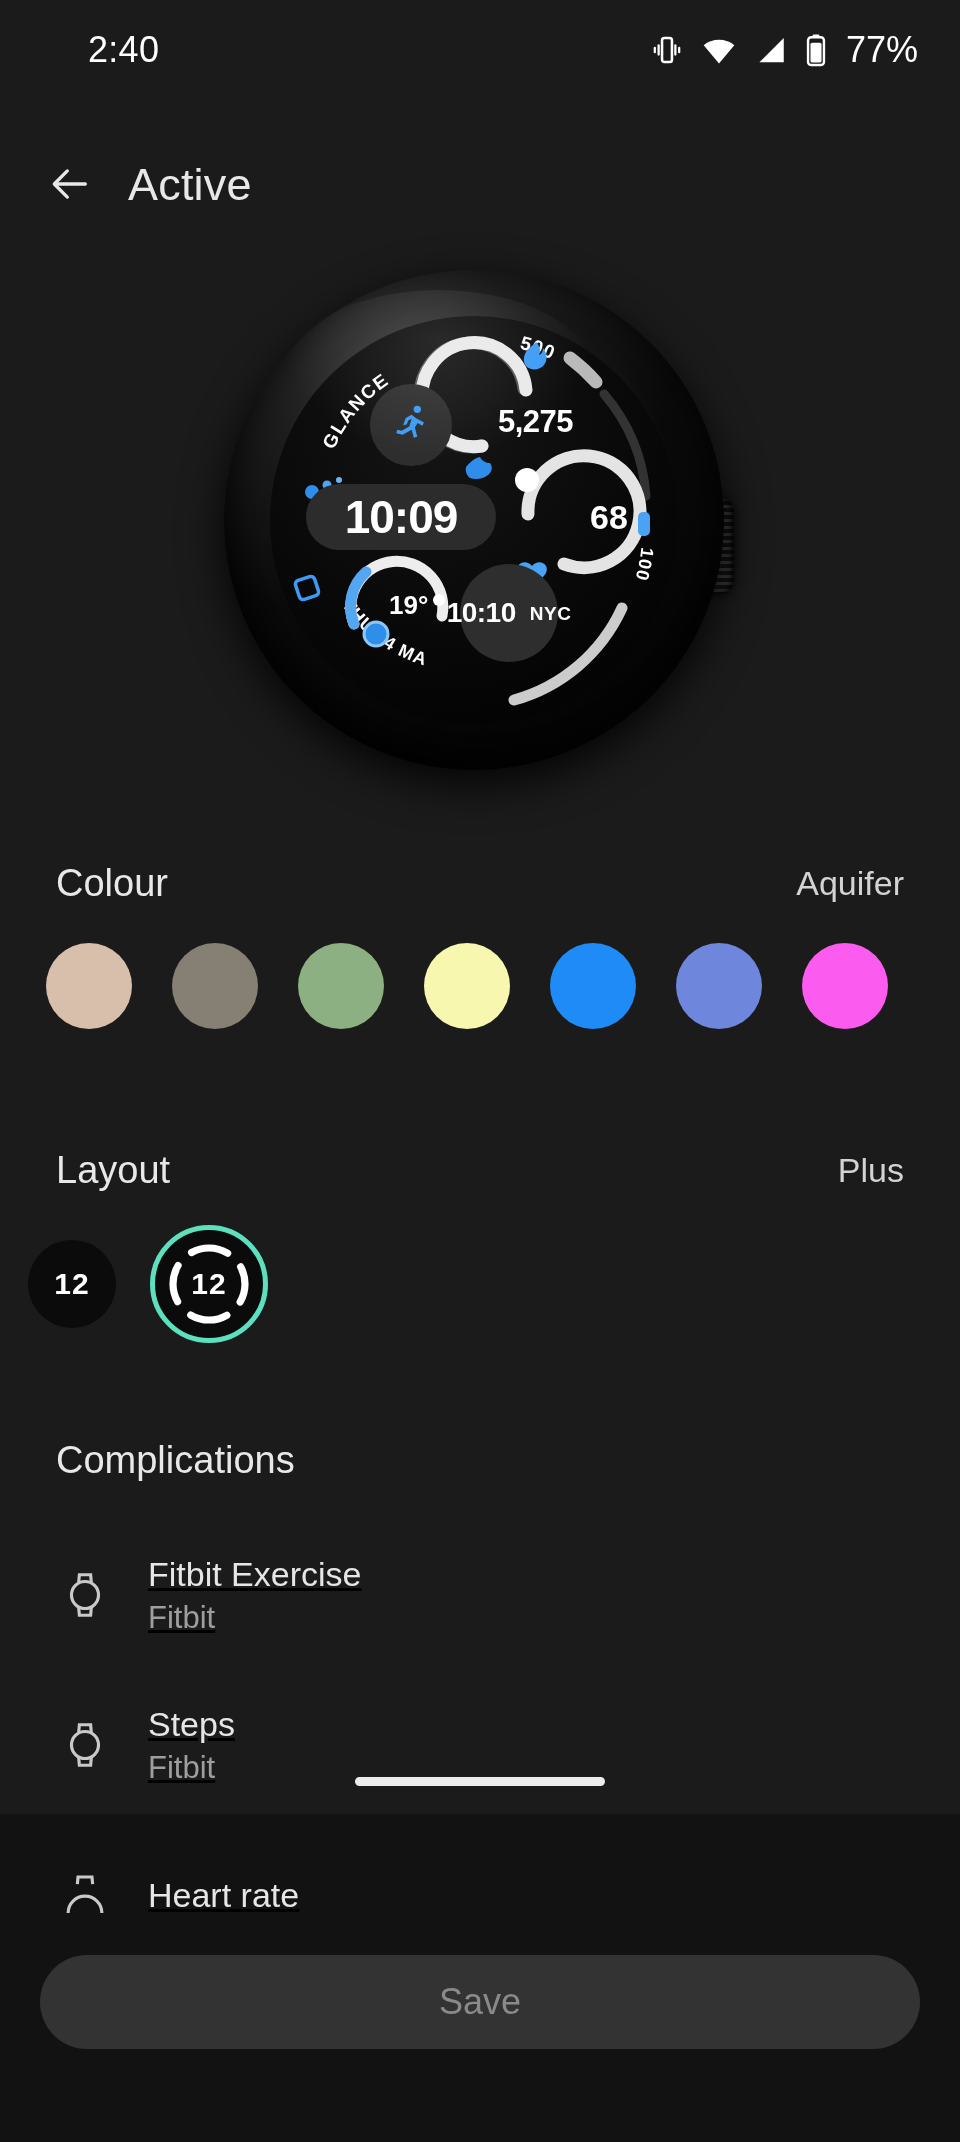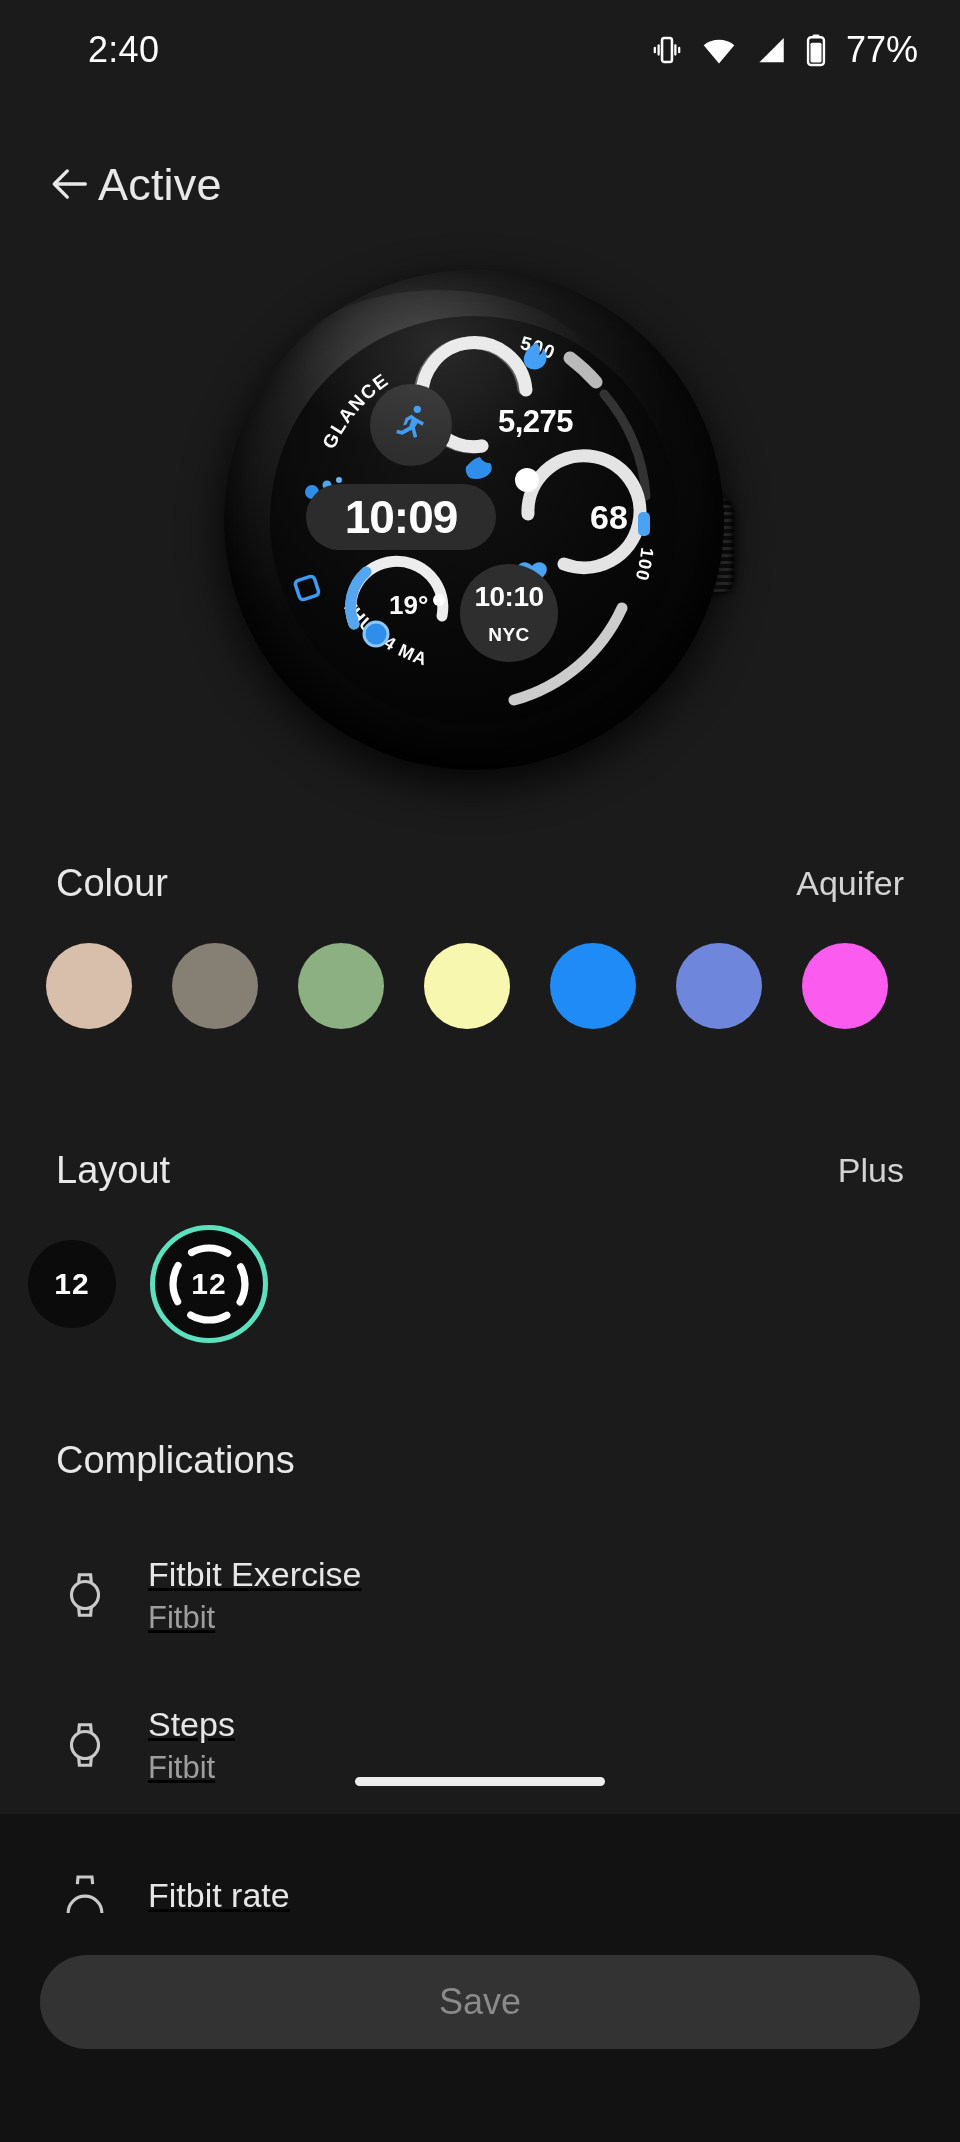--- a/index.html
+++ b/index.html
@@ -18,21 +18,21 @@
     padding: 0 42px 0 88px;
   }
   .status-time { color: #ffffff; font-size: 36px; font-weight: 400; letter-spacing: .3px; }
   .status-icons { display: flex; align-items: center; gap: 16px; }
   .status-icons svg { display: block; }
   .battery-pct { color: #ffffff; font-size: 36px; font-weight: 400; margin-left: 2px; }
 
   
   .header {
     position: absolute; top: 140px; left: 0; width: 960px; height: 90px;
-    display: flex; align-items: center; padding-left: 42px;
+    display: flex; align-items: center; gap: 30px; padding-left: 42px;
   }
   .back-btn {
     width: 56px; height: 56px; display: flex; align-items: center; justify-content: center;
     background: none; border: none; cursor: pointer;
   }
   .page-title { color: #e8e8e8; font-size: 45px; font-weight: 400; letter-spacing: .2px; }
 
   
   .watch-wrap {
     position: absolute; top: 250px; left: 0; width: 960px; height: 540px;
@@ -80,21 +80,21 @@
   .wf-pill span { color: #fff; font-size: 46px; font-weight: 700; letter-spacing: -1px; }
 
   .wf-circ-run {
     position: absolute; left: 100px; top: 68px;
     width: 82px; height: 82px; border-radius: 50%; background: #2e2e2e;
     display: flex; align-items: center; justify-content: center;
   }
   .wf-circ-city {
     position: absolute; left: 190px; top: 248px;
     width: 98px; height: 98px; border-radius: 50%; background: #2e2e2e;
-    display: flex; flex-direction: column; align-items: center; justify-content: center; gap: 14px;
+    display: flex; flex-direction: row; align-items: center; justify-content: center; gap: 14px;
   }
   .wf-city-time { color: #fff; font-size: 28px; font-weight: 700; letter-spacing: -.5px; line-height: 1; }
   .wf-city-name { color: #fff; font-size: 19px; font-weight: 700; letter-spacing: .5px; line-height: 1; }
 
   .wf-steps { position: absolute; left: 228px; top: 88px; color:#fff; font-size: 31px; font-weight: 700; letter-spacing:-.5px;}
   .wf-hr     { position: absolute; left: 272px; top: 182px; color:#fff; font-size: 34px; font-weight: 700; margin-left: 48px; }
   .wf-temp   { position: absolute; left: 98px;  top: 274px; color:#fff; font-size: 26px; font-weight: 700; margin-left: 21px; }
 
   
   .section-head {
@@ -360,21 +360,21 @@
     </div>
 
     <div class="comp-row">
       <span class="comp-icon">
         <svg width="54" height="54" viewBox="0 0 24 24" fill="none" stroke="#c9c9c9" stroke-width="1.4">
           <path d="M4.5 20a7.5 7.5 0 0 1 15 0"></path>
           <path d="M8.6 7.2 8.9 4h6.2l.3 3.2"></path>
         </svg>
       </span>
       <span class="comp-text">
-        <span class="comp-name">Fitbit rate</span>
+        <span class="comp-name">Heart rate</span>
       </span>
     </div>
 
   </div>
 
   <button class="save-btn">Save</button>
 
   <div class="home-indicator"></div>
 
 </div>

